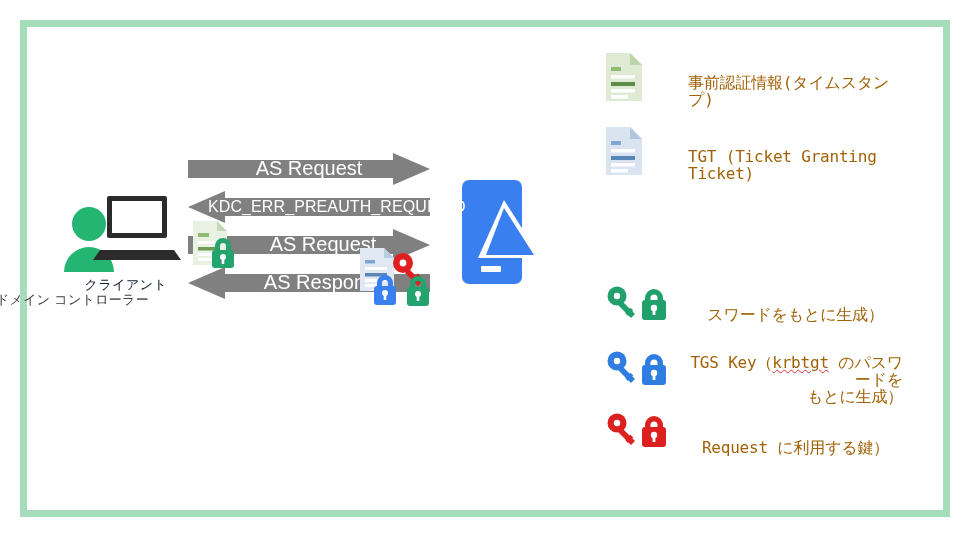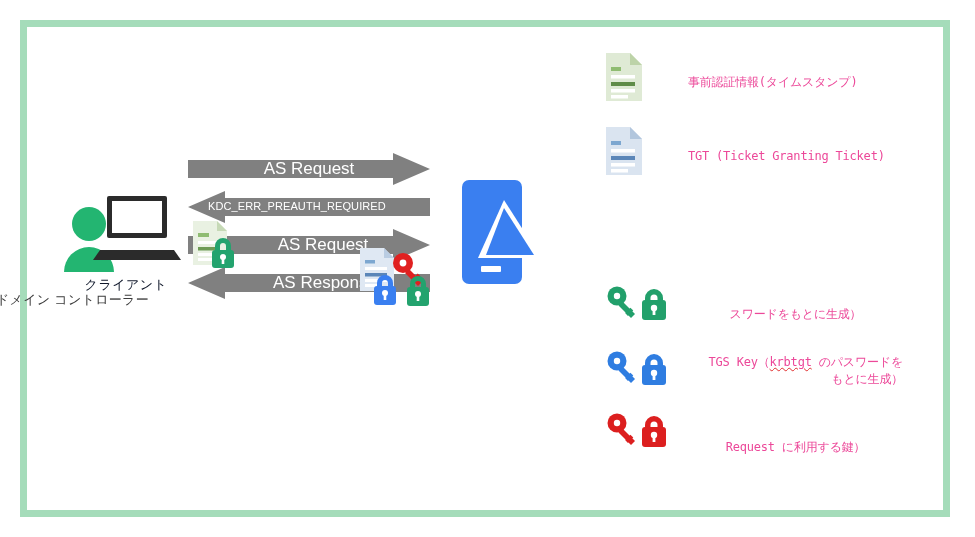--- a/index.html
+++ b/index.html
@@ -75,30 +75,30 @@
     width: 242px;
     height: 32px;
   }
   .msg-arrow svg { display: block; }
   .msg-label {
     position: absolute;
     top: 0;
     height: 32px;
     line-height: 31px;
     color: #ffffff;
-    font-size: 17px;
+    font-size: 20px;
     white-space: nowrap;
     pointer-events: none;
   }
   .msg-label.center { left: 0; width: 242px; text-align: center; }
   .msg-label.err {
     left: 20px;
     width: 222px;
     text-align: left;
-    font-size: 11px;
+    font-size: 16px;
     letter-spacing: .1px;
   }
   #arrow-1 { top: 153px; }
   #arrow-2 { top: 191px; }
   #arrow-3 { top: 229px; }
   #arrow-4 { top: 267px; }
   
   #label-3 { left: 14px; width: 242px; text-align: center; }
   #label-4 { left: 16px; width: 242px; text-align: center; }
   
@@ -106,22 +106,22 @@
   #badge-preauth { left: 189px; top: 219px; width: 52px; height: 52px; }
   #badge-response { left: 358px; top: 247px; width: 80px; height: 62px; }
   
   #legend { position: absolute; left: 600px; top: 40px; width: 320px; height: 430px; }
   .legend-row { position: absolute; left: 0; width: 320px; }
   .legend-icon { position: absolute; left: 4px; top: 0; }
   .legend-text {
     position: absolute;
     left: 88px;
     width: 215px;
-    font-size: 12px;
-    color: #ec4899;
+    font-size: 16px;
+    color: #a16207;
     line-height: 17px;
     font-family: "DejaVu Sans Mono", "Liberation Mono", monospace;
     letter-spacing: -.2px;
   }
   .legend-text.centered { text-align: center; }
   .legend-text.left { text-align: left; }
   #row-doc-green  { top: 12px; }
   #row-doc-blue   { top: 86px; }
   #row-key-green  { top: 245px; }
   #row-key-blue   { top: 310px; }

